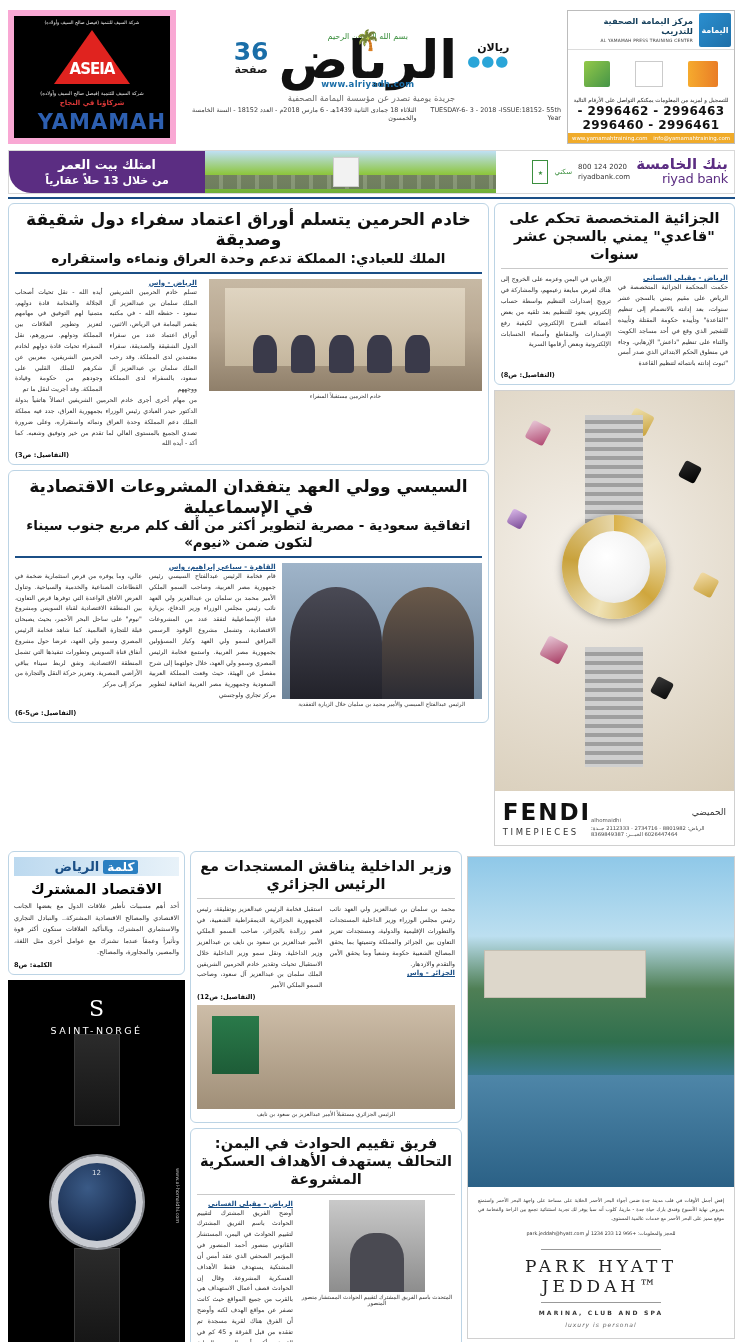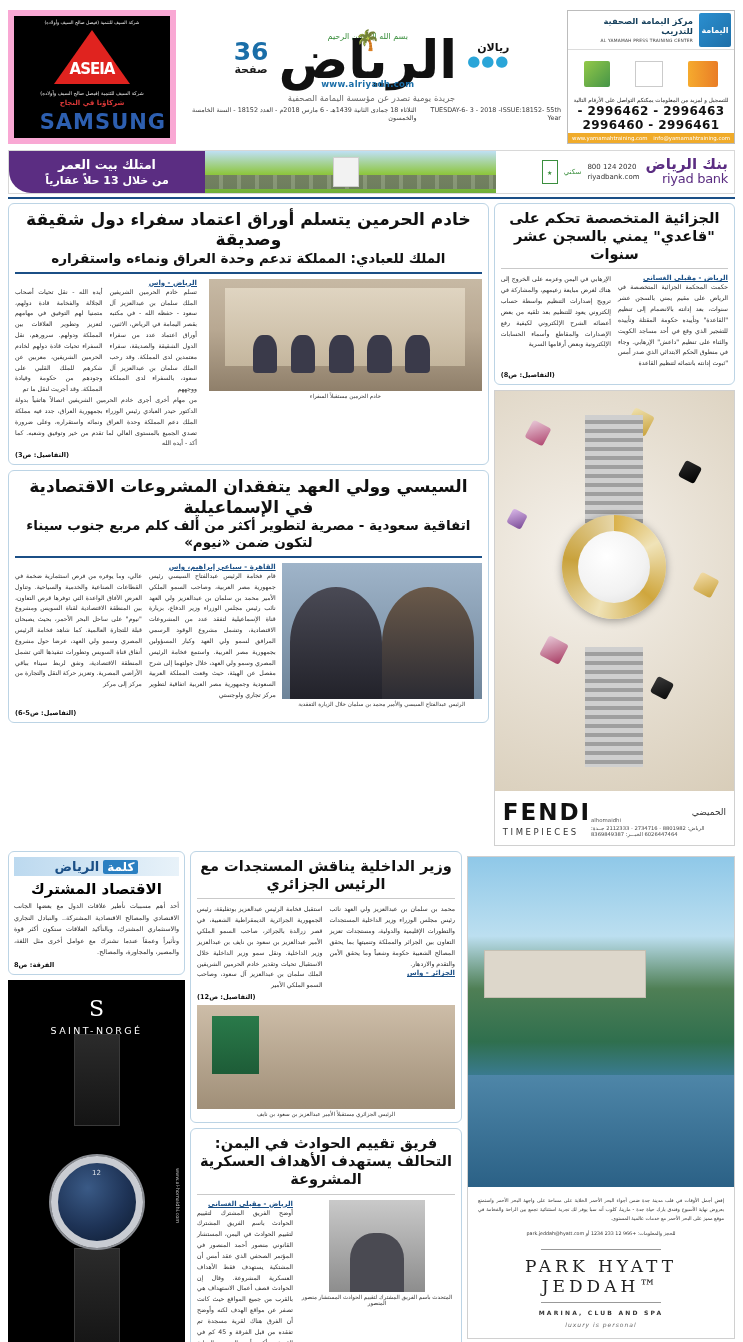--- a/index.html
+++ b/index.html
@@ -253,28 +253,28 @@
         <span>TUESDAY-6- 3 - 2018 -ISSUE:18152- 55th Year</span>
         <span>الثلاثاء 18 جمادى الثانية 1439هـ - 6 مارس 2018م - العدد 18152 - السنة الخامسة والخمسون</span>
       </div>
     </div>
 
     <div class="samsung-ad">
       <div class="sa-ar-top">شركة السيف للتنمية (فيصل صالح السيف وأولاده)</div>
       <div class="sa-tri"></div>
       <div class="sa-ar1">شركة السيف للتنمية (فيصل صالح السيف وأولاده)</div>
       <div class="sa-ar2">شركاؤنا في النجاح</div>
-      <div class="sa-brand">SAMSUNG</div>
+      <div class="sa-brand">YAMAMAH</div>
     </div>
   </div>
 
   <div class="banner">
     <div class="bn-left">
       <div>
-        <div class="bn-bank-ar">بنك الرياض</div>
+        <div class="bn-bank-ar">بنك الخامسة</div>
         <div class="bn-bank-en">riyad bank</div>
       </div>
       <div class="bn-contact">
         <div>800 124 2020</div>
         <div>riyadbank.com</div>
       </div>
       <div>
         <div class="bn-sakani">سكني</div>
       </div>
       <div class="bn-emblem2">★</div>
@@ -444,21 +444,21 @@
     </div>
 
     <div class="col-r">
       <div class="kalima-box">
         <div class="kalima-head">
           <span class="kal-1">كلمة</span>
           <span class="kal-2">الرياض</span>
         </div>
         <div class="kal-title">الاقتصاد المشترك</div>
         <div class="kal-body">أحد أهم مسببات تأطير علاقات الدول مع بعضها الجانب الاقتصادي والمصالح الاقتصادية المشتركة.. والتبادل التجاري والاستثماري المشترك، وبالتأكيد العلاقات ستكون أكثر قوة وتأثيراً وعمقاً عندما تشترك مع عوامل أخرى مثل اللغة، والمصير، والمجاورة، والمصالح.</div>
-        <div class="more">الفرقة: ص8</div>
+        <div class="more">الكلمة: ص8</div>
       </div>
 
       <div class="ad-norge">
         <div class="sn-mark">S</div>
         <div class="sn-name">SAINT-NORGÉ</div>
         <div class="sn-strap sn-s1"></div>
         <div class="sn-watch"></div>
         <div class="sn-strap sn-s2"></div>
         <div class="sn-vert">www.al-homaidhi.com</div>
 

